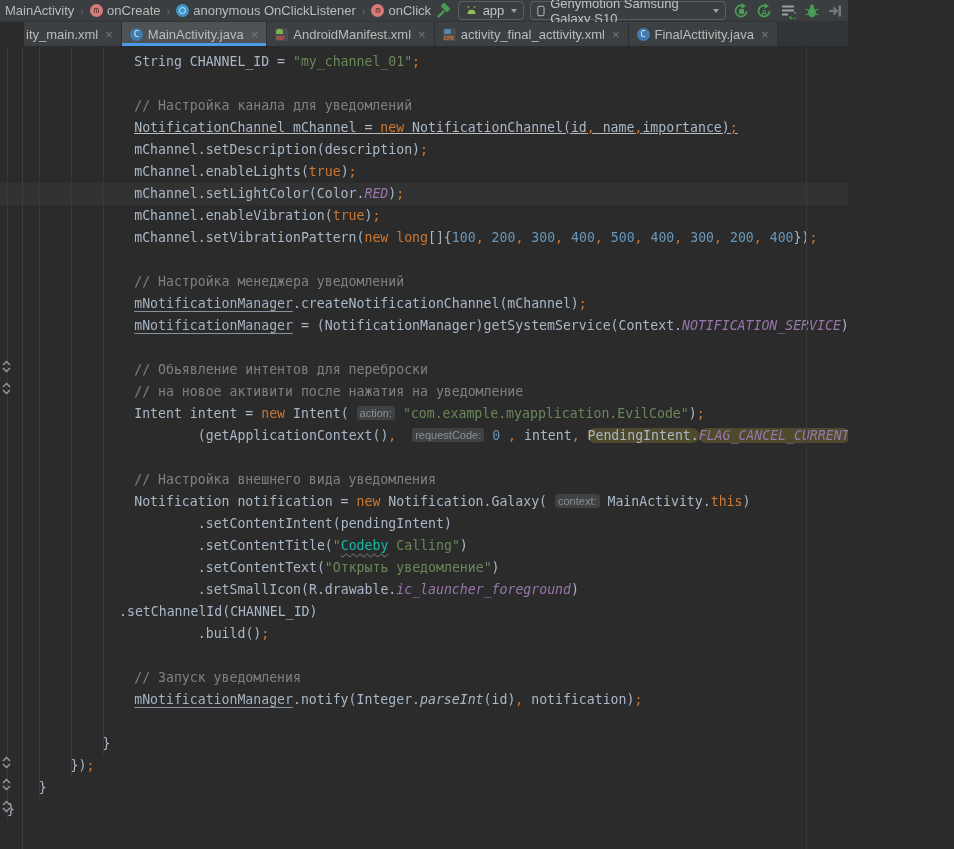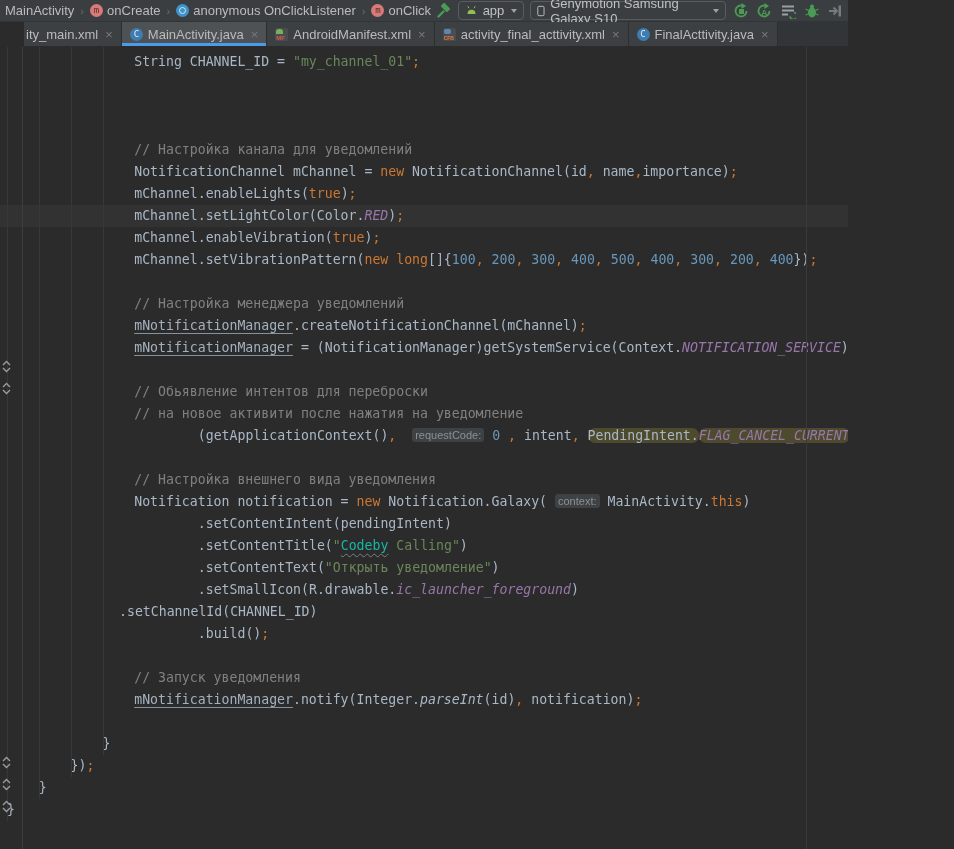--- a/index.html
+++ b/index.html
@@ -185,33 +185,35 @@
       <span class="file-ico class-ico">C</span>
       <span>FinalActtivity.java</span>
       <span class="close">×</span>
     </div>
   </div>
 
   <div class="editor">
     <div class="code" id="code">
         <div class="code-line" style="padding-left: 134.2px;"><span class="s-pl">String CHANNEL_ID = </span><span class="s-str">"my_channel_01"</span><span class="s-punc">;</span></div>
         <div class="code-line" style="padding-left: 7px;"></div>
-        <div class="code-line" style="padding-left: 134.2px; margin-top: 44px;"><span class="s-cmt">// Настройка канала для уведомлений</span></div>
-        <div class="code-line" style="padding-left: 134.2px;"><span class="s-pl">NotificationChannel mChannel = </span><span class="s-kw">new</span><span class="s-pl"> NotificationChannel(id</span><span class="s-punc">,</span><span class="s-pl"> name</span><span class="s-punc">,</span><span class="s-pl">importance)</span><span class="s-punc">;</span></div>
+        <div class="code-line" style="padding-left: 134.2px;"><span class="s-cmt">// Настройка канала для уведомлений</span></div>
+        <div class="code-line" style="padding-left: 134.2px; text-decoration: underline;"><span class="s-pl">NotificationChannel mChannel = </span><span class="s-kw">new</span><span class="s-pl"> NotificationChannel(id</span><span class="s-punc">,</span><span class="s-pl"> name</span><span class="s-punc">,</span><span class="s-pl">importance)</span><span class="s-punc">;</span></div>
+        <div class="code-line" style="padding-left: 134.2px;"><span class="s-pl">mChannel.setDescription(description)</span><span class="s-punc">;</span></div>
         <div class="code-line" style="padding-left: 134.2px;"><span class="s-pl">mChannel.enableLights(</span><span class="s-kw">true</span><span class="s-pl">)</span><span class="s-punc">;</span></div>
         <div class="code-line current" style="padding-left: 134.2px;"><span class="s-pl">mChannel.setLightColor(Color.</span><span class="s-con">RED</span><span class="s-pl">)</span><span class="s-punc">;</span></div>
         <div class="code-line" style="padding-left: 134.2px;"><span class="s-pl">mChannel.enableVibration(</span><span class="s-kw">true</span><span class="s-pl">)</span><span class="s-punc">;</span></div>
         <div class="code-line" style="padding-left: 134.2px;"><span class="s-pl">mChannel.setVibrationPattern(</span><span class="s-kw">new</span><span class="s-pl"> </span><span class="s-kw">long</span><span class="s-pl">[]{</span><span class="s-num">100</span><span class="s-punc">,</span><span class="s-pl"> </span><span class="s-num">200</span><span class="s-punc">,</span><span class="s-pl"> </span><span class="s-num">300</span><span class="s-punc">,</span><span class="s-pl"> </span><span class="s-num">400</span><span class="s-punc">,</span><span class="s-pl"> </span><span class="s-num">500</span><span class="s-punc">,</span><span class="s-pl"> </span><span class="s-num">400</span><span class="s-punc">,</span><span class="s-pl"> </span><span class="s-num">300</span><span class="s-punc">,</span><span class="s-pl"> </span><span class="s-num">200</span><span class="s-punc">,</span><span class="s-pl"> </span><span class="s-num">400</span><span class="s-pl">})</span><span class="s-punc">;</span></div>
         <div class="code-line" style="padding-left: 7px;"></div>
         <div class="code-line" style="padding-left: 134.2px;"><span class="s-cmt">// Настройка менеджера уведомлений</span></div>
         <div class="code-line" style="padding-left: 134.2px;"><span class="s-fld">mNotificationManager</span><span class="s-pl">.createNotificationChannel(mChannel)</span><span class="s-punc">;</span></div>
         <div class="code-line" style="padding-left: 134.2px;"><span class="s-fld">mNotificationManager</span><span class="s-pl"> = (NotificationManager)getSystemService(Context.</span><span class="s-con">NOTIFICATION_SERVICE</span><span class="s-pl">)</span><span class="s-punc">;</span></div>
         <div class="code-line" style="padding-left: 7px;"></div>
         <div class="code-line" style="padding-left: 134.2px;"><span class="s-cmt">// Обьявление интентов для переброски</span></div>
         <div class="code-line" style="padding-left: 134.2px;"><span class="s-cmt">// на новое активити после нажатия на уведомление</span></div>
+        <div class="code-line" style="padding-left: 134.2px;"><span class="s-pl">Intent intent = </span><span class="s-kw">new</span><span class="s-pl"> Intent( </span><span class="s-hint">action:</span><span class="s-pl"> </span><span class="s-str">"com.example.myapplication.EvilCode"</span><span class="s-pl">)</span><span class="s-punc">;</span></div>
         <div class="code-line" style="padding-left: 197.8px;"><span class="s-pl">(getApplicationContext()</span><span class="s-punc">,</span><span class="s-pl">  </span><span class="s-hint">requestCode:</span><span class="s-pl"> </span><span class="s-num">0</span><span class="s-pl"> </span><span class="s-punc">,</span><span class="s-pl"> intent</span><span class="s-punc">,</span><span class="s-pl"> </span><span class="s-pl s-hl">PendingIntent.</span><span class="s-con s-hl">FLAG_CANCEL_CURRENT</span><span class="s-pl">)</span><span class="s-punc">;</span></div>
         <div class="code-line" style="padding-left: 7px;"></div>
         <div class="code-line" style="padding-left: 134.2px;"><span class="s-cmt">// Настройка внешнего вида уведомления</span></div>
         <div class="code-line" style="padding-left: 134.2px;"><span class="s-pl">Notification notification = </span><span class="s-kw">new</span><span class="s-pl"> Notification.Galaxy( </span><span class="s-hint">context:</span><span class="s-pl"> MainActivity.</span><span class="s-kw">this</span><span class="s-pl">)</span></div>
         <div class="code-line" style="padding-left: 197.8px;"><span class="s-pl">.setContentIntent(pendingIntent)</span></div>
         <div class="code-line" style="padding-left: 197.8px;"><span class="s-pl">.setContentTitle(</span><span class="s-str">"</span><span class="s-typo">Codeby</span><span class="s-str"> Calling"</span><span class="s-pl">)</span></div>
         <div class="code-line" style="padding-left: 197.8px;"><span class="s-pl">.setContentText(</span><span class="s-str">"Открыть уведомление"</span><span class="s-pl">)</span></div>
         <div class="code-line" style="padding-left: 197.8px;"><span class="s-pl">.setSmallIcon(R.drawable.</span><span class="s-con">ic_launcher_foreground</span><span class="s-pl">)</span></div>
         <div class="code-line" style="padding-left: 119px;"><span class="s-pl">.setChannelId(CHANNEL_ID)</span></div>
         <div class="code-line" style="padding-left: 197.8px;"><span class="s-pl">.build()</span><span class="s-punc">;</span></div>

